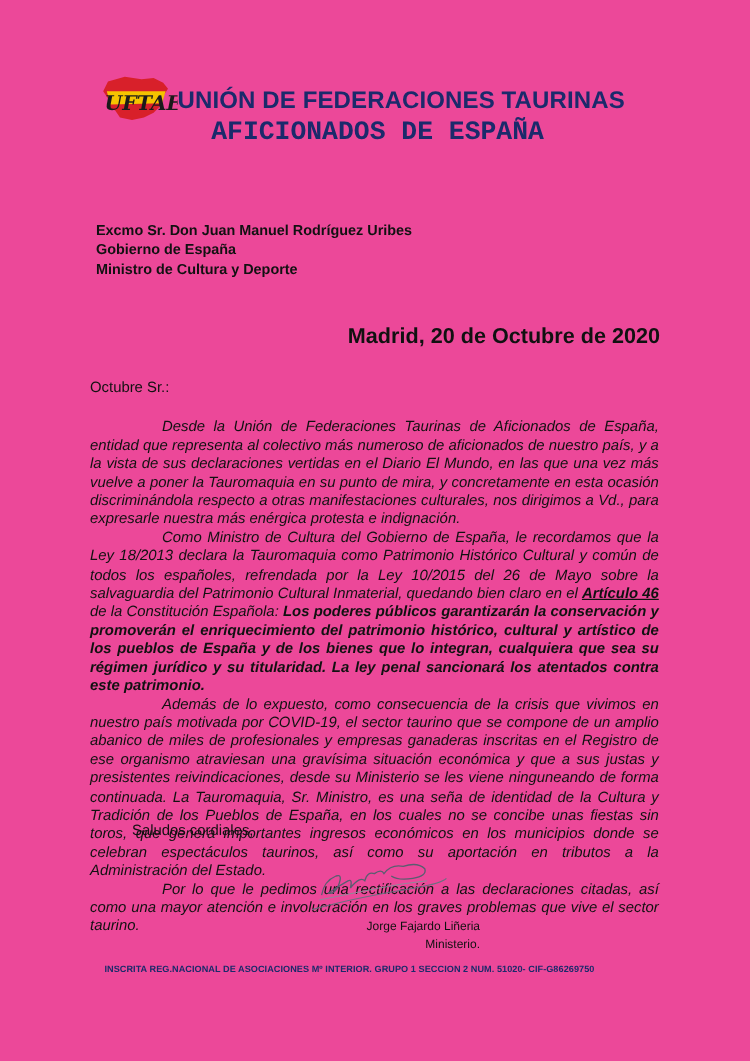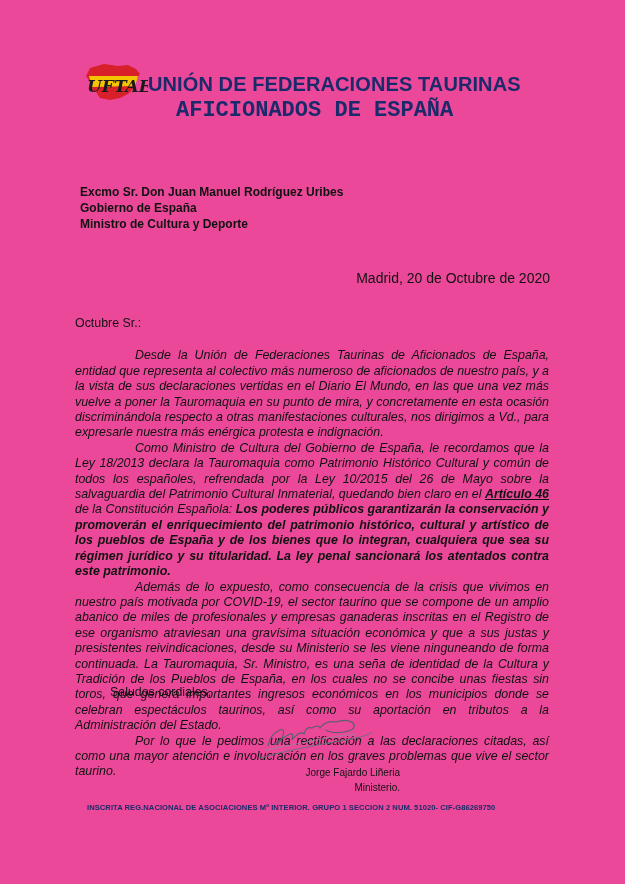--- a/index.html
+++ b/index.html
@@ -11,21 +11,21 @@
   .logo { position: absolute; left: 0; top: 0; width: 64px; height: 42px; }
   .org-line1 { position: absolute; left: 64px; top: 11px; font-size: 20px; font-weight: bold;
                color: #1b2a6b; white-space: nowrap; letter-spacing: 0.1px; }
   .org-line2 { position: absolute; left: 92px; top: 36px; font-size: 22px; font-weight: bold;
                color: #1b2a6b; white-space: nowrap; font-family: Liberation Mono, monospace; }
 
   .recipient { position: absolute; left: 80px; top: 184px; font-size: 12px; font-weight: bold;
                line-height: 16px; }
   .recipient div { white-space: nowrap; }
 
-  .date { position: absolute; right: 75px; top: 270px; font-size: 14px; font-weight: normal; white-space: nowrap; }
+  .date { position: absolute; right: 75px; top: 270px; font-size: 18px; font-weight: bold; white-space: nowrap; }
 
   .body { position: absolute; left: 75px; top: 316px; width: 474px; font-size: 12.4px; line-height: 15.4px; }
   .salutation { margin-bottom: 17px; }
   .para { text-align: justify; text-indent: 60px; margin: 0; font-style: italic; }
   .para b { font-weight: bold; }
   .art { font-weight: bold; text-decoration: underline; }
 
   .closing { position: absolute; left: 110px; top: 685px; font-size: 12.4px; }
 
   .signature { position: absolute; left: 256px; top: 712px; width: 120px; height: 52px; }

